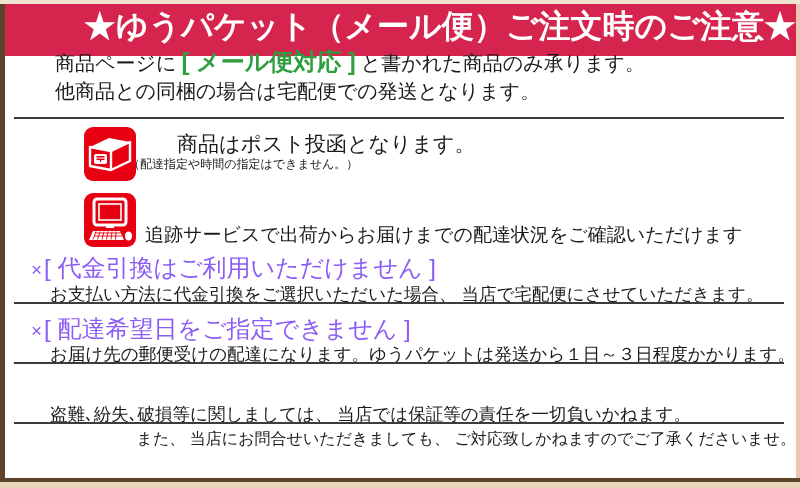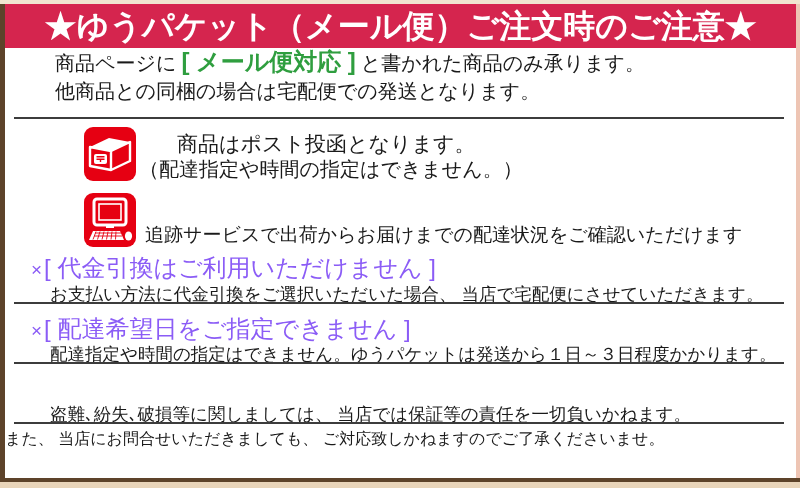--- a/index.html
+++ b/index.html
@@ -14,53 +14,53 @@
     color: #1a1a1a;
   }
   
   .b-top    { position:absolute; top:0; left:0; right:0; height:4px; background:#f1e5d0; }
   .b-left   { position:absolute; top:4px; left:0; bottom:8px; width:5px; background:#5d432a; }
   .b-right  { position:absolute; top:4px; right:0; bottom:8px; width:4px; background:#eec5b4; }
   .b-bot-dark  { position:absolute; left:0; right:0; bottom:6px; height:4px; background:#5d432a; }
   .b-bot-light { position:absolute; left:0; right:0; bottom:0; height:6px; background:#e9d5ba; }
 
   .header {
-    position:absolute; top:4px; left:5px; right:4px; height:44px;
+    position:absolute; top:4px; left:5px; right:4px; height:52px;
     background:#d5254e; color:#ffffff;
-    font-size:32px; font-weight:bold; text-align:center; line-height:44px;
+    font-size:32px; font-weight:bold; text-align:right; line-height:44px;
     letter-spacing:0px; white-space:nowrap;
   }
 
   .intro { position:absolute; top:48px; left:55px; font-size:20px; line-height:28px; white-space:nowrap; }
   .intro .hl { color:#2f9e3f; font-weight:bold; font-size:24px; margin:0 5px; }
 
   .sep { position:absolute; left:14px; right:16px; height:2px; background:#3c3c3c; }
   .sep1 { top:117px; } .sep2 { top:302px; } .sep3 { top:362px; } .sep4 { top:422px; }
 
   .icon-tile {
     position:absolute; width:52px; height:54px; left:84px;
     background:#e60012; border-radius:9px;
   }
   .icon-post  { top:127px; }
   .icon-track { top:193px; }
 
   .t { position:absolute; white-space:nowrap; }
   .post-l1  { top:130px; left:145px; font-size:21px;margin-left:32px; }
-  .post-l2  { top:156px; left:139px; font-size:20px; }
+  .post-l2  { top:156px; left:128px; font-size:12px; }
   .track-l1 { top:195px; left:145px; font-size:22px; }
   .track-l2 { top:222px; left:145px; font-size:19px;text-align:right; }
 
   .xhead { position:absolute; left:31px; color:#8b5cf6; font-size:24px; font-weight:500; white-space:nowrap; }
   .xhead .xmark { font-size:19px; margin-right:2px; }
   .xbody { position:absolute; left:50px; font-size:17.5px; white-space:nowrap; }
   .xh1 { top:252px; } .xb1 { top:282px; }
   .xh2 { top:313px; } .xb2 { top:342px; }
   .xh3 { top:373px; } .xb3 { top:402px; }
 
-  .footer-line { position:absolute; left:5px; right:4px; text-align:left; font-size:16px; white-space:nowrap; }
+  .footer-line { position:absolute; left:5px; right:4px; text-align:right; font-size:16px; white-space:nowrap; }
   .f1 { top:429px; } .f2 { top:450px; }
 </style>
 </head>
 <body>
 
 <div class="page">
 
   <div class="b-top"></div>
   <div class="b-left"></div>
   <div class="b-right"></div>
@@ -101,21 +101,21 @@
     </svg>
   </div>
   <div class="t track-l2">追跡サービスで出荷からお届けまでの配達状況をご確認いただけます</div>
 
   <div class="xhead xh1"><span class="xmark">×</span><span>[ 代金引換はご利用いただけません ]</span></div>
   <div class="xbody xb1">お支払い方法に代金引換をご選択いただいた場合、 当店で宅配便にさせていただきます。</div>
 
   <div class="sep sep2"></div>
 
   <div class="xhead xh2"><span class="xmark">×</span><span>[ 配達希望日をご指定できません ]</span></div>
-  <div class="xbody xb2">配達指定や時間の指定はできません。ゆうパケットは発送から１日～３日程度かかります。</div>
+  <div class="xbody xb2">お届け先の郵便受けの配達になります。ゆうパケットは発送から１日～３日程度かかります。</div>
 
   <div class="sep sep3"></div>
 
   <div class="xbody xb3">盗難､紛失､破損等に関しましては、 当店では保証等の責任を一切負いかねます。</div>
 
   <div class="sep sep4"></div>
 
   <div class="footer-line f1">また、 当店にお問合せいただきましても、 ご対応致しかねますのでご了承くださいませ。</div>
 
 </div>

